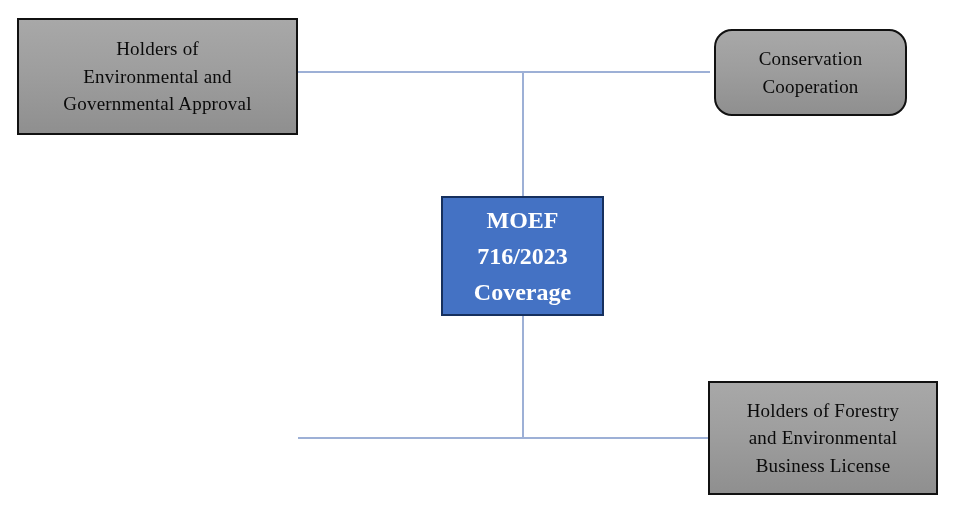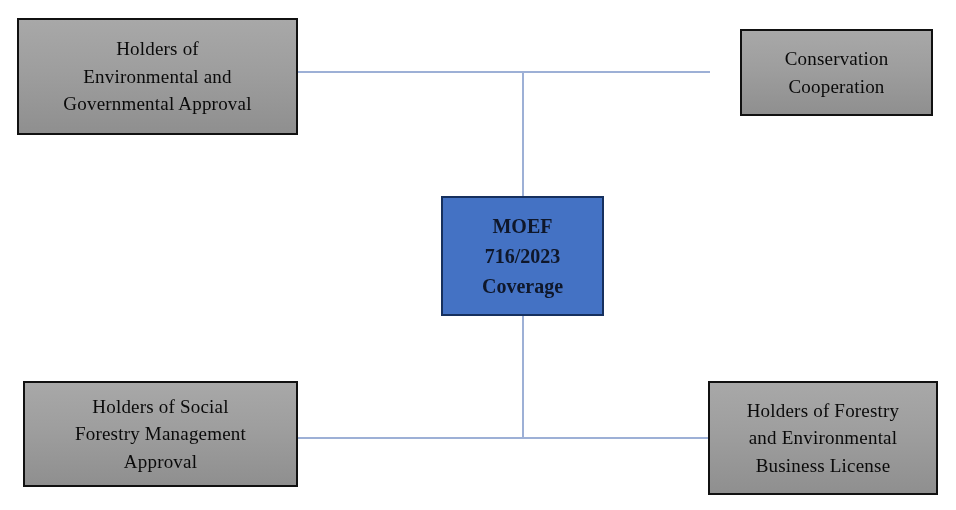--- a/index.html
+++ b/index.html
@@ -51,35 +51,35 @@
   
   .center-node {
     position: absolute;
     box-sizing: border-box;
     border: 2px solid #16305E;
     background: #4472C4;
     display: flex;
     align-items: center;
     justify-content: center;
     text-align: center;
-    color: #0f172a;
+    color: #ffffff;
     font-weight: bold;
     font-family: "Liberation Serif", "DejaVu Serif", serif;
-    font-size: 20px;
+    font-size: 24px;
     line-height: 1.5;
     z-index: 3;
   }
   .center-node .node-text {
     display: block;
     white-space: pre-line;
   }
 
   
   #node-top-left      { left: 17px;  top: 18px;  width: 281px; height: 117px; }
-  #node-top-right     { left: 740px; top: 29px;  width: 193px; height: 87px;  }
+  #node-top-right     { left: 714px; top: 29px;  width: 193px; height: 87px; border-radius: 18px;  }
   #node-bottom-left   { left: 23px;  top: 381px; width: 275px; height: 106px; }
   #node-bottom-right  { left: 708px; top: 381px; width: 230px; height: 114px; font-family: Liberation Serif, serif; }
   #node-center        { left: 441px; top: 196px; width: 163px; height: 120px; }
 
   #line-top-horizontal    { left: 298px; top: 71px;  width: 412px; }
   #line-bottom-horizontal { left: 298px; top: 437px; width: 410px; }
   #line-vertical-upper    { left: 522px; top: 71px;  height: 126px; }
   #line-vertical-lower    { left: 522px; top: 315px; height: 124px; }
 </style>
 </head>
@@ -96,25 +96,20 @@
     <span class="node-text">Holders of
 Environmental and
 Governmental Approval</span>
   </div>
 
   <div class="node" id="node-top-right">
     <span class="node-text">Conservation
 Cooperation</span>
   </div>
 
-  <div class="node" id="node-bottom-left">
-    <span class="node-text">Holders of Social
-Forestry Management
-Approval</span>
-  </div>
 
   <div class="node" id="node-bottom-right">
     <span class="node-text">Holders of Forestry
 and Environmental
 Business License</span>
   </div>
 
   <div class="center-node" id="node-center">
     <span class="node-text">MOEF
 716/2023

